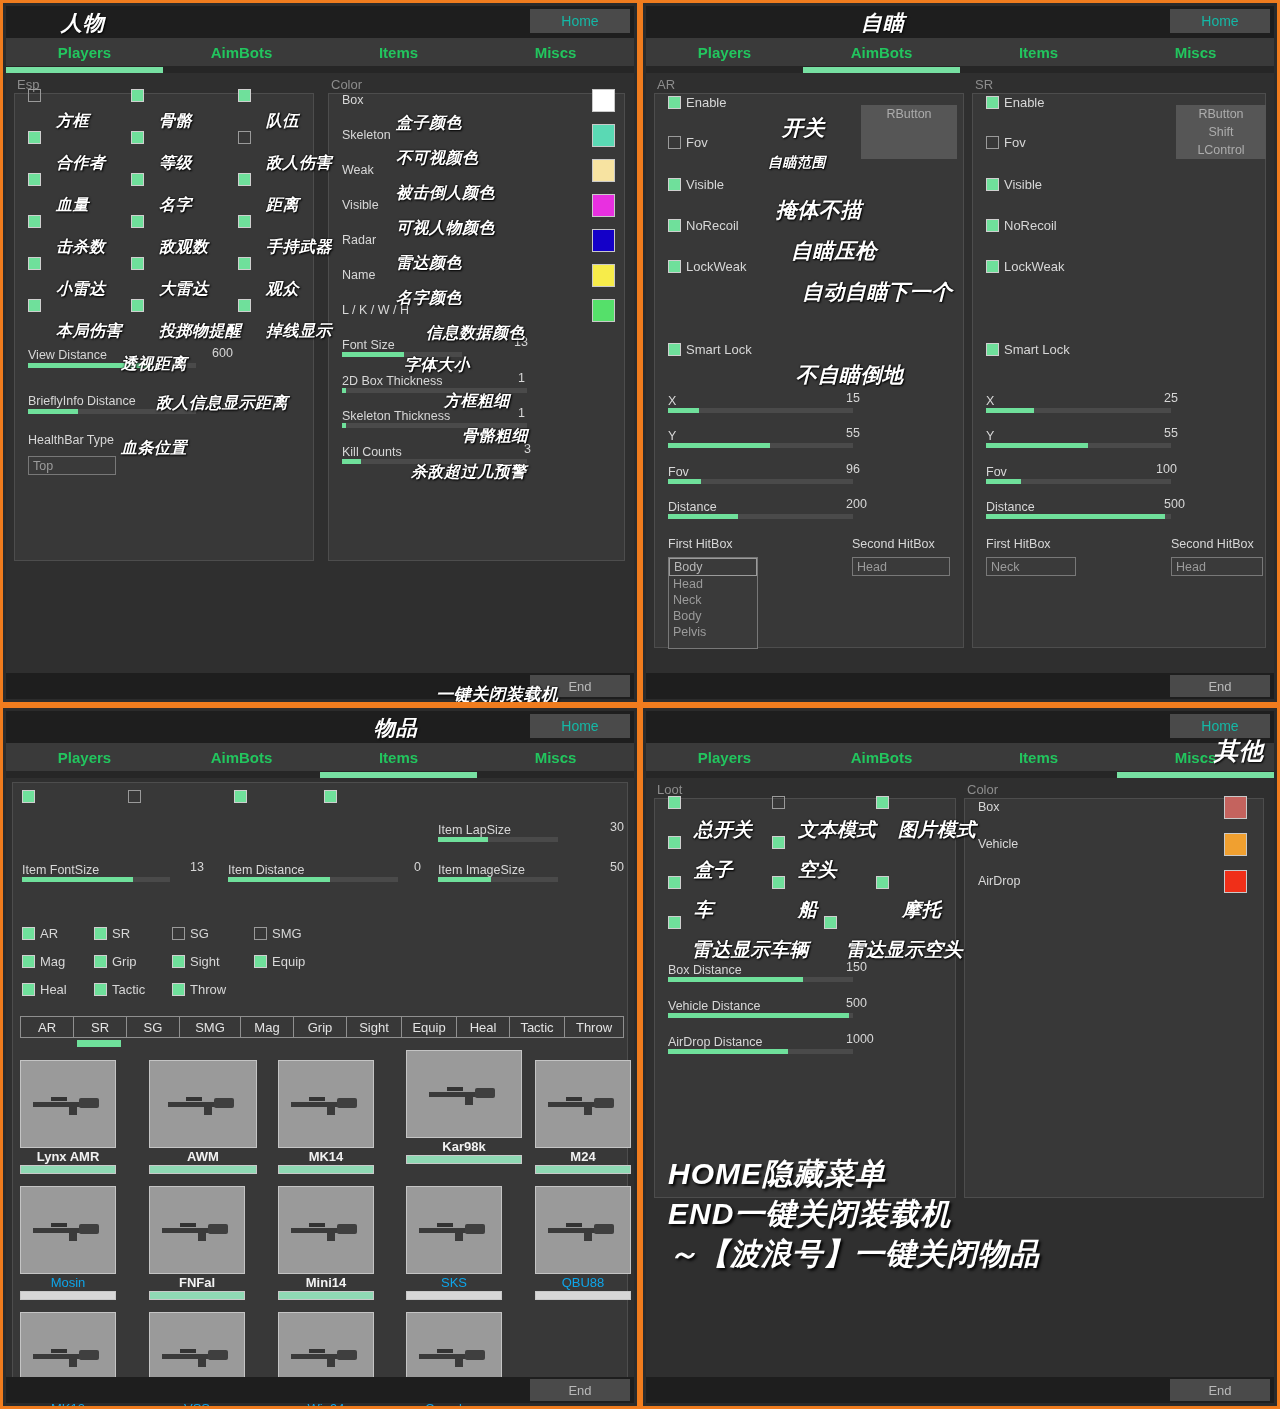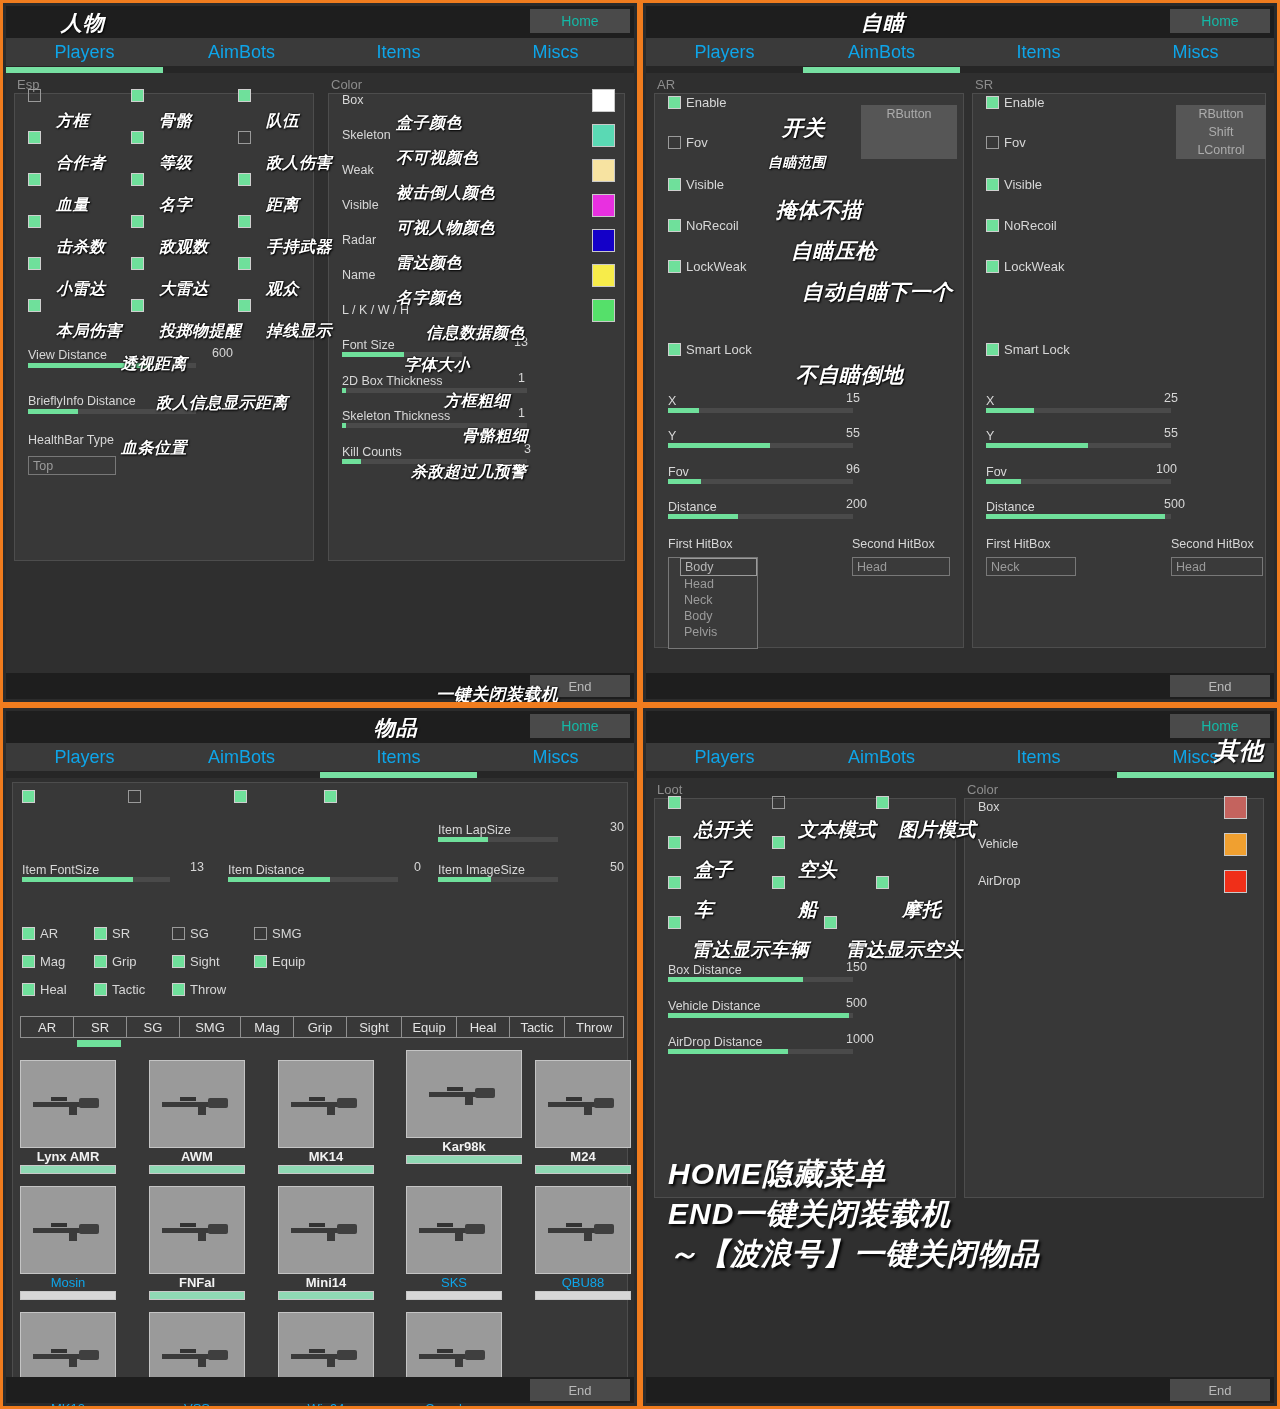--- a/index.html
+++ b/index.html
@@ -30,21 +30,21 @@
     background:#4a4a4a; color:#14b8a6; font-size:14px;
     display:flex; align-items:center; justify-content:center;
   }
   .zh-title {
     position:absolute; top:3px; font-size:21px; font-weight:bold; color:#fff;
     font-style:italic; letter-spacing:1px; text-shadow:1px 1px 2px #000;
   }
   .tabbar { height:28px; background:#3a3a3a; display:flex; }
   .tab {
     flex:1; display:flex; align-items:center; justify-content:center;
-    color:#0ea5e9; font-size:18px;
+    color:#22c55e; font-size:15px;font-weight:bold;
   }
   .tabline { height:7px; background:#262626; position:relative; }
   .tabline i {
     position:absolute; top:1px; height:6px; width:25%;
     background:#77e0a2; display:block;
   }
 
   
   .body { position:absolute; left:0; right:0; top:67px; bottom:26px; background:#2f2f2f; padding:6px 8px; }
   .group { position:absolute; border:1px solid #4d4d4d; background:#383838; }
@@ -63,21 +63,21 @@
   .sl .track { position:absolute; left:0; height:5px; background:#4a4a4a; }
   .sl .track i { display:block; height:5px; background:#6fe09b; }
 
   .swatch { position:absolute; width:23px; height:23px; border:1px solid #c9c9c9; }
   .colorlab { position:absolute; font-size:12.5px; color:#d8d8d8; }
 
   .combo {
     position:absolute; border:1px solid #787878; background:#3a3a3a;
     color:#9b9b9b; font-size:12.5px; padding:2px 4px;
   }
-  .listbox { position:absolute; border:1px solid #787878; background:#3a3a3a;padding-left:11px; }
+  .listbox { position:absolute; border:1px solid #787878; background:#3a3a3a; }
   .listbox div { color:#9b9b9b; font-size:12.5px; padding:1px 4px; }
   .listbox div.sel { border:1px solid #9b9b9b; color:#b8b8b8; }
 
   .keybtn {
     position:absolute; background:#565656; color:#acacac;
     font-size:12.5px; display:flex; align-items:center; justify-content:center;
   }
 
   .footer { position:absolute; left:0; right:0; bottom:0; height:26px; background:#1e1e1e; }
   .end-btn {
@@ -561,21 +561,21 @@
                 <svg width="78" height="26" viewBox="0 0 78 26">
                   <rect x="4" y="11" width="50" height="5" fill="#3a3a3a"></rect>
                   <rect x="50" y="7" width="20" height="10" rx="2" fill="#3f3f3f"></rect>
                   <rect x="22" y="6" width="16" height="4" fill="#333"></rect>
                   <rect x="40" y="16" width="8" height="8" fill="#3a3a3a"></rect>
                 </svg>
               </div>
               <div class="wname on">Lynx AMR</div>
               <div class="wbar on"></div>
             </div>
-            <div class="wcard" style="left:143px;top:282px;width:96px;">
+            <div class="wcard" style="left:143px;top:282px;width:108px;">
               <div class="wthumb">
                 <svg width="78" height="26" viewBox="0 0 78 26">
                   <rect x="4" y="11" width="50" height="5" fill="#3a3a3a"></rect>
                   <rect x="50" y="7" width="20" height="10" rx="2" fill="#3f3f3f"></rect>
                   <rect x="22" y="6" width="16" height="4" fill="#333"></rect>
                   <rect x="40" y="16" width="8" height="8" fill="#3a3a3a"></rect>
                 </svg>
               </div>
               <div class="wname on">AWM</div>
               <div class="wbar on"></div>

